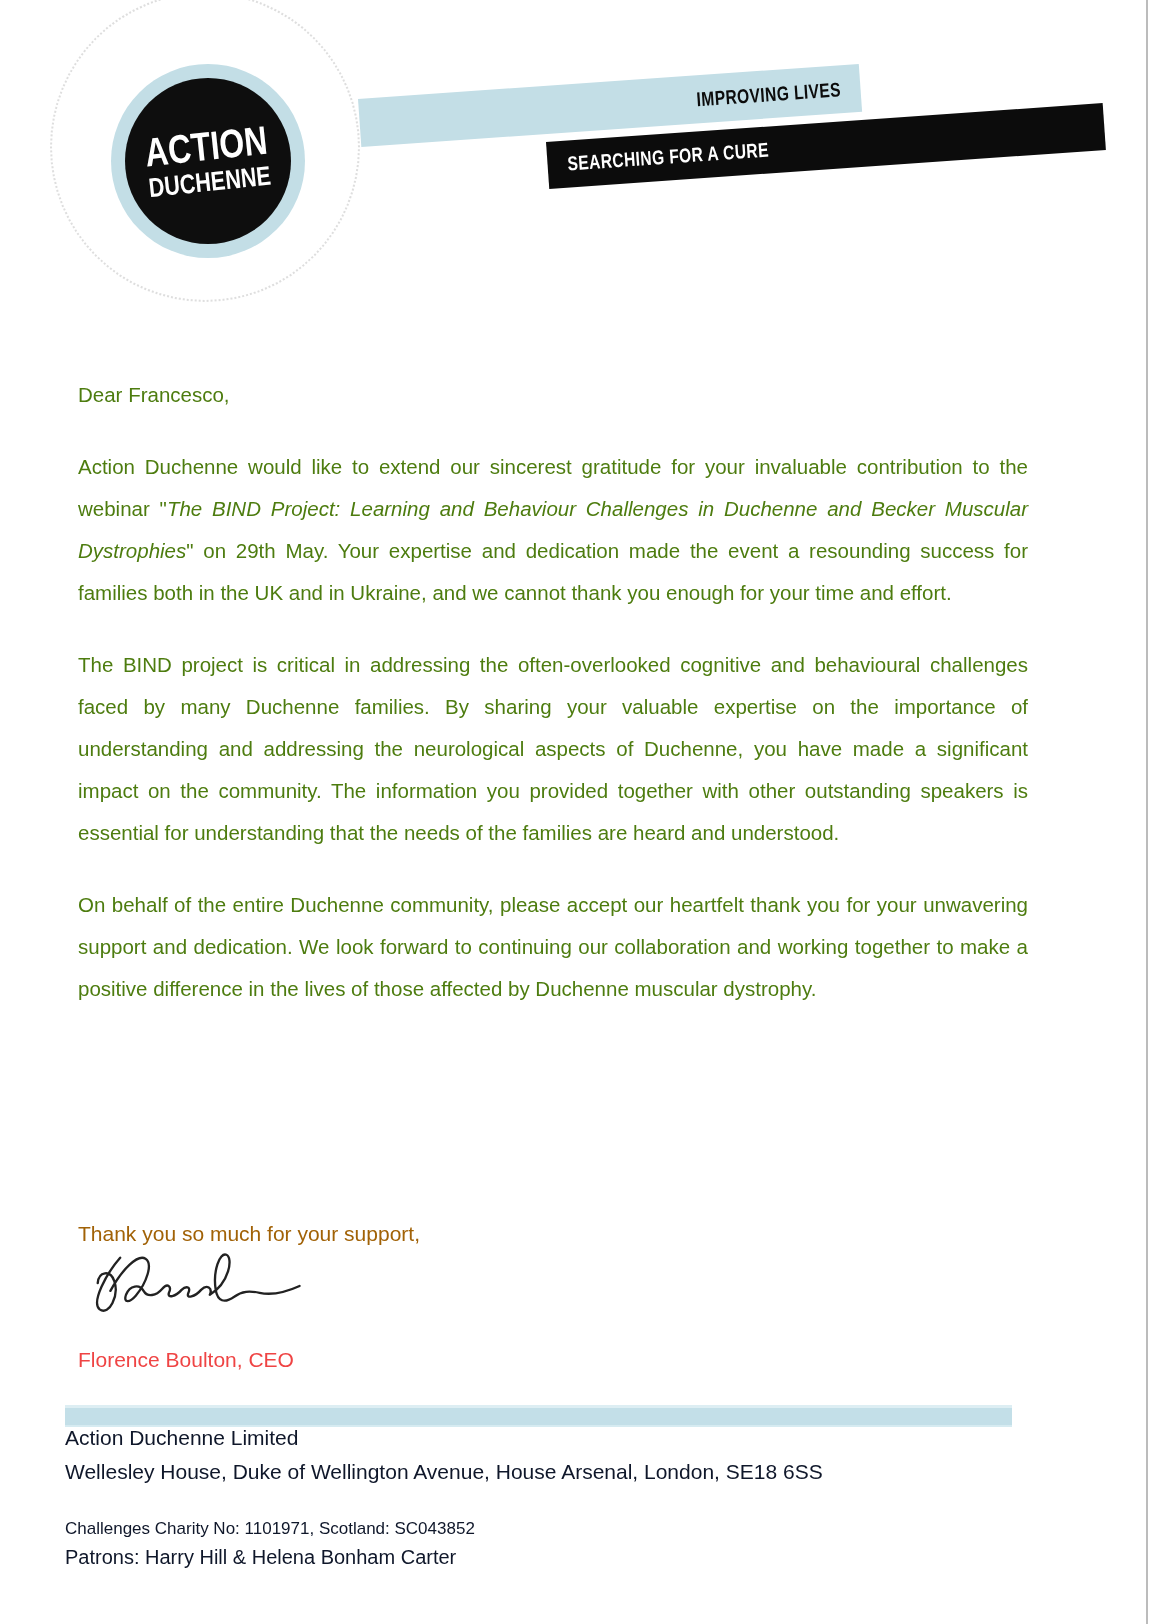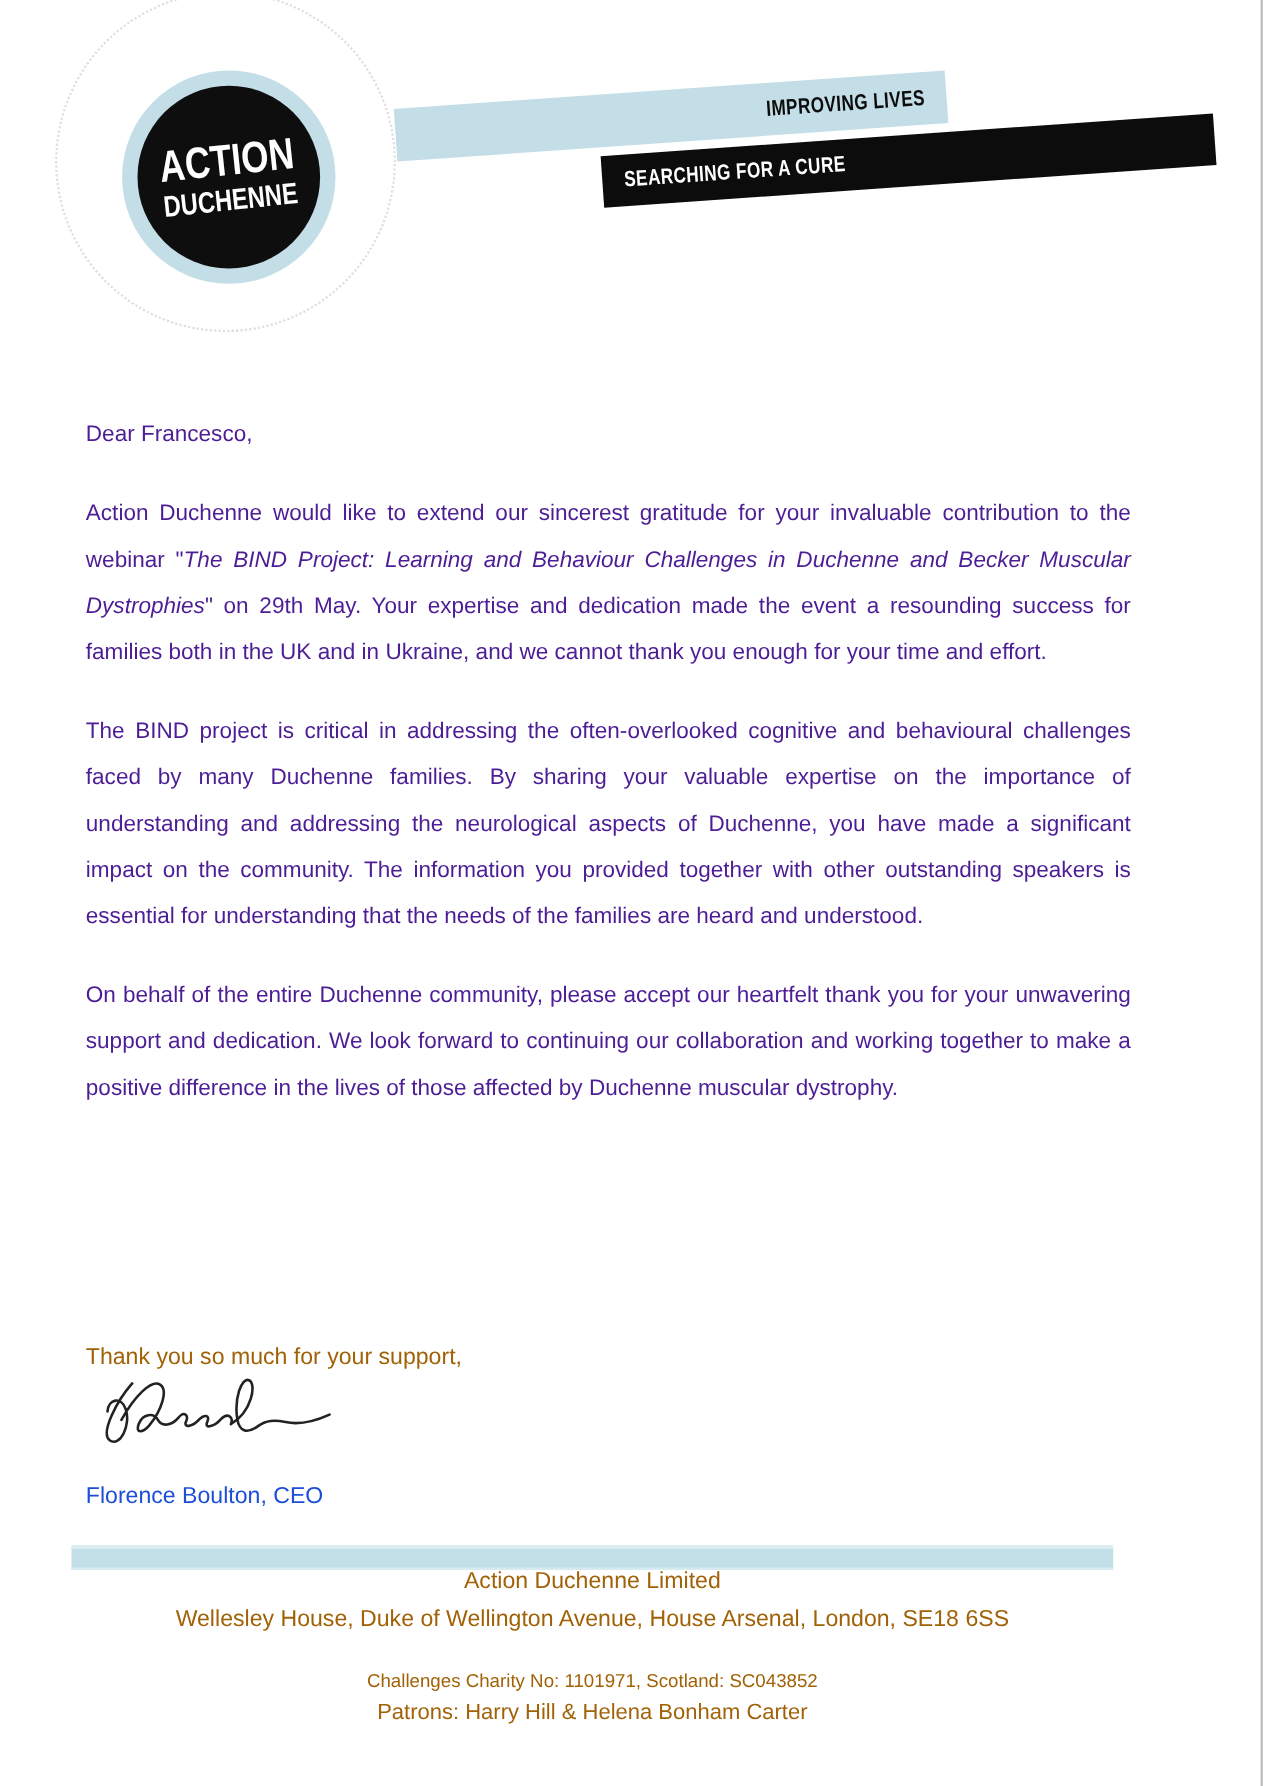--- a/index.html
+++ b/index.html
@@ -20,33 +20,33 @@
   .logo-circle{position:absolute;left:50px;top:-8px;width:310px;height:310px;border-radius:50%;
                background:#ffffff;border:2px dotted #dedede;box-sizing:border-box;z-index:2;}
   .logo-blue{position:absolute;left:111px;top:64px;width:194px;height:194px;border-radius:50%;background:#c3dee6;z-index:3;}
   .logo-disc{position:absolute;left:125px;top:78px;width:166px;height:166px;border-radius:50%;background:#0e0e0e;z-index:4;
              display:flex;flex-direction:column;align-items:center;justify-content:center;}
   .logo-text{transform:rotate(-6deg);display:flex;flex-direction:column;align-items:center;line-height:1;}
   .logo-line1{color:#fff;font-weight:bold;font-size:40px;transform:scaleX(.8);letter-spacing:0;}
   .logo-line2{color:#fff;font-weight:bold;font-size:27px;transform:scaleX(.8);margin-top:3px;letter-spacing:0;}
 
   
-  .letter{position:absolute;left:78px;top:374px;width:950px;font-size:20.5px;line-height:42px;color:#4c1d95;}
+  .letter{position:absolute;left:78px;top:374px;width:950px;font-size:20.5px;line-height:42px;color:#4d7c0f;}
   .letter p{margin:0 0 30px 0;text-align:justify;}
   .letter p.greeting{text-align:left;margin-bottom:30px;}
   .italic{font-style:italic;}
 
   .closing-line{position:absolute;left:78px;top:1222px;font-size:21px;color:#a16207;}
   .signature{position:absolute;left:84px;top:1246px;width:240px;height:78px;}
-  .signatory{position:absolute;left:78px;top:1348px;font-size:21px;color:#1d4ed8;}
+  .signatory{position:absolute;left:78px;top:1348px;font-size:21px;color:#ef4444;}
 
   
   .footer-bar{position:absolute;left:65px;top:1405px;width:947px;height:17px;background:#c3dfe8;
               border-top:3px solid #ddeef3;border-bottom:2px solid #d6ebf1;box-sizing:content-box;}
-  .footer-line{position:absolute;left:65px;width:947px;text-align:center;color:#a16207;}
+  .footer-line{position:absolute;left:65px;width:947px;text-align:left;color:#0f172a;}
   .f1{top:1426px;font-size:21px;}
   .f2{top:1460px;font-size:21px;}
   .f3{top:1489px;font-size:21px;}
   .f4{top:1519px;font-size:17px;}
   .f5{top:1546px;font-size:20px;}
 </style>
 </head>
 <body>
 
 <div class="page">

